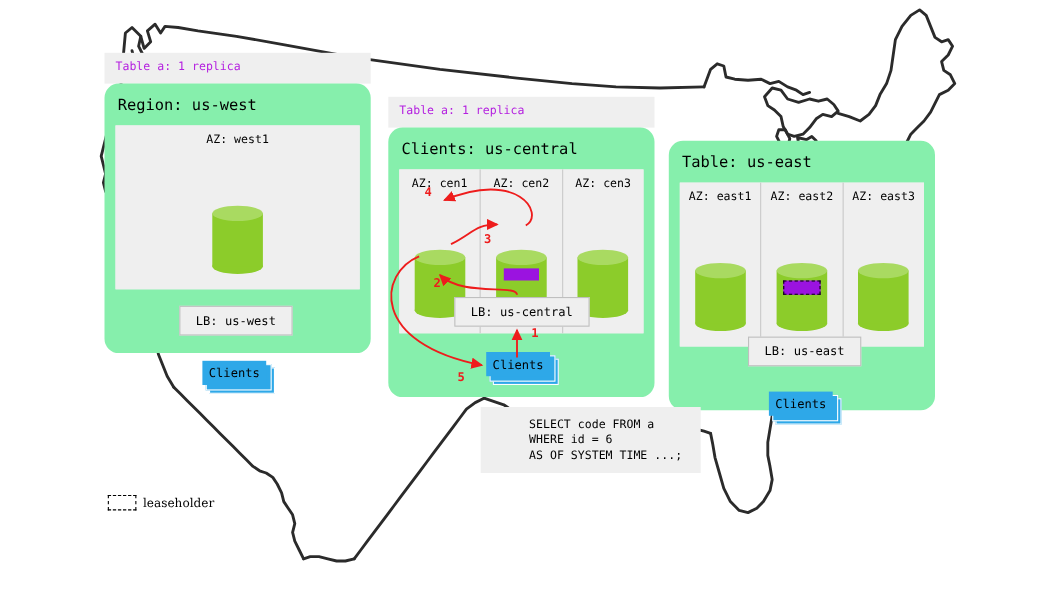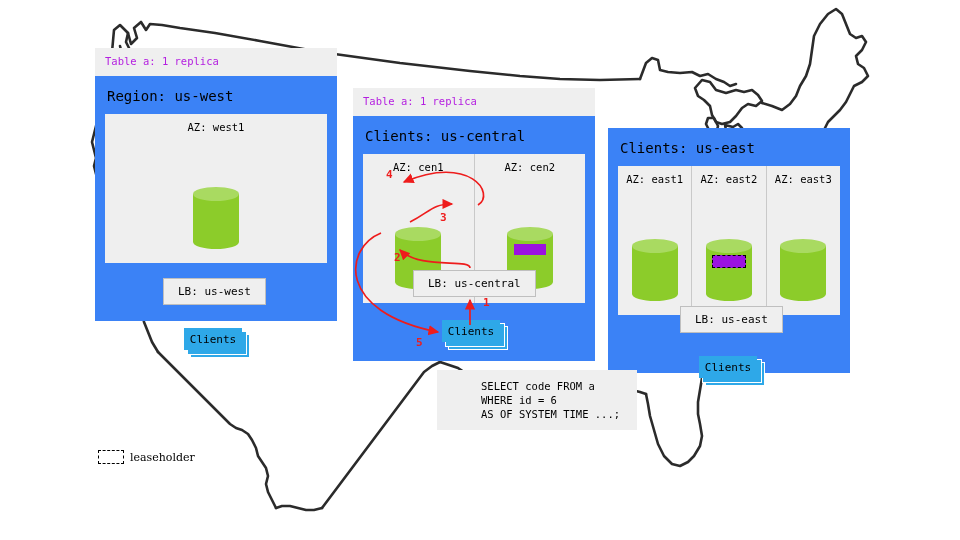--- a/index.html
+++ b/index.html
@@ -13,21 +13,21 @@
   #usmap{position:absolute;left:0;top:0;width:960px;height:540px;pointer-events:none;}
 
   
   .region{position:absolute;}
   .region-hdr{
     background:#efefef;color:#b41fe0;
     font-size:10.5px;line-height:1;
     padding:8px 10px 9px 10px;
     white-space:nowrap;letter-spacing:0px;
   }
-  .region-body{background:#3b82f6;padding:0;}
+  .region-body{background:#86efac;padding:0;border-radius:13px;}
   .region-title{
     color:#000;font-size:14px;padding:12px 12px 10px 12px;white-space:nowrap;
   }
   .az-row{display:flex;background:#efefef;margin:0 10px;}
   .az{
     background:#efefef;flex:1;
     display:flex;flex-direction:column;align-items:center;
     padding:7px 0 14px 0;position:relative;gap:46px;
   }
   .az + .az{border-left:1px solid #c9c9c9;}
@@ -185,33 +185,41 @@
         </div>
         <div class="az">
           <div class="az-label">AZ: cen2</div>
           <div class="cyl">
             <div class="bot"></div>
             <div class="body"></div>
             <div class="top"></div>
             <div class="lease"></div>
           </div>
         </div>
+        <div class="az">
+          <div class="az-label">AZ: cen3</div>
+          <div class="cyl">
+            <div class="bot"></div>
+            <div class="body"></div>
+            <div class="top"></div>
+          </div>
+        </div>
       </div>
     </div>
     <div class="lb" style="left:60px;top:182px;">LB: us-central</div>
     <div class="clients" style="left:89px;top:232px;">
       <div class="sheet s3"></div>
       <div class="sheet s2"></div>
       <div class="sheet s1">Clients</div>
     </div>
   </div>
 
   <div class="region" id="reg-east" style="left:608px;top:128px;width:242px;">
     <div class="region-body" style="height:245px;">
-      <div class="region-title">Clients: us-east</div>
+      <div class="region-title">Table: us-east</div>
       <div class="az-row">
         <div class="az">
           <div class="az-label">AZ: east1</div>
           <div class="cyl">
             <div class="bot"></div>
             <div class="body"></div>
             <div class="top"></div>
           </div>
         </div>
         <div class="az">

